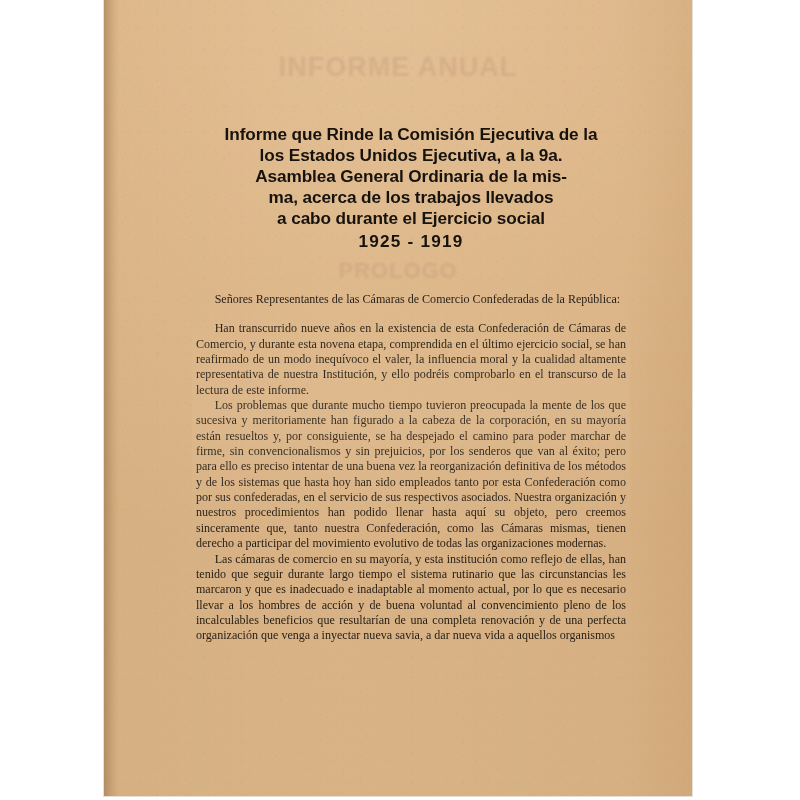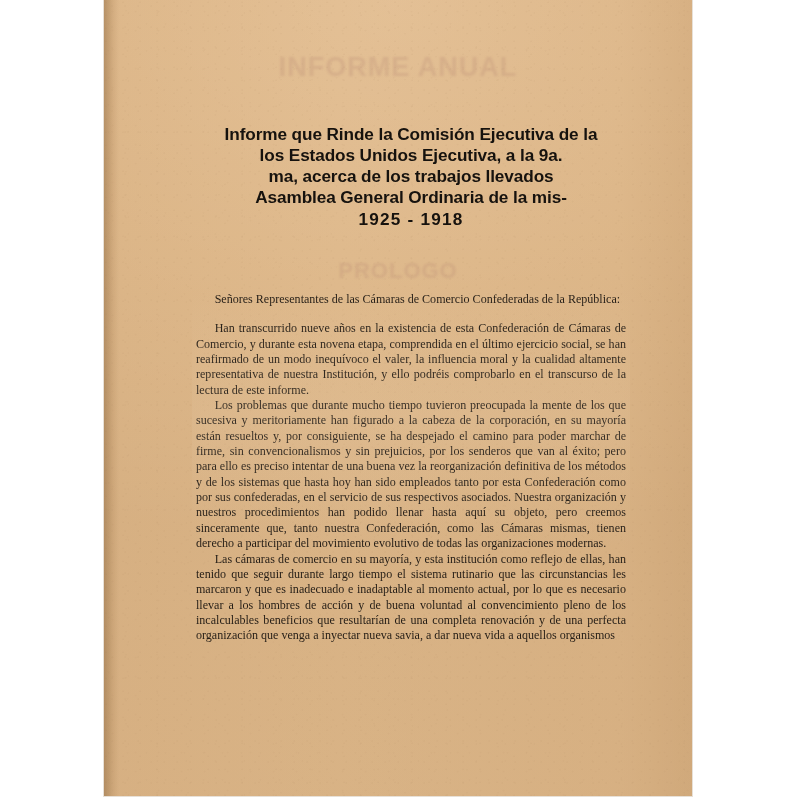--- a/index.html
+++ b/index.html
@@ -154,23 +154,24 @@
   <div id="page">
 
     <div class="ghost" id="ghost-top">INFORME ANUAL</div>
     <div class="ghost" id="ghost-mid">PROLOGO</div>
 
     <div id="content">
 
       <h1 id="title">
         <span class="tline">Informe que Rinde la Comisión Ejecutiva de la</span>
         <span class="tline">los  Estados  Unidos  Ejecutiva, a la 9a.</span>
+        <span class="tline">Asamblea General Ordinaria de la mis-</span>
         <span class="tline">ma, acerca  de  los trabajos llevados</span>
-        <span class="tline">Asamblea General Ordinaria de la mis-</span>
-        <span class="tline dates">1925 - 1918</span>
+        <span class="tline">a cabo durante el  Ejercicio social</span>
+        <span class="tline dates">1925 - 1919</span>
       </h1>
 
       <div id="body">
         <p class="indent">Señores Representantes de las Cámaras de Comercio Confederadas de la República:</p>
         <p class="indent gap">Han transcurrido nueve años en la existencia de esta Confederación de Cámaras de Comercio, y durante esta novena etapa, comprendida en el último ejercicio social, se han reafirmado de un modo inequívoco el valer, la influencia moral y la cualidad altamente representativa de nuestra Institución, y ello podréis comprobarlo en el transcurso de la lectura de este informe.</p>
         <p class="indent">Los problemas que durante mucho tiempo tuvieron preocupada la mente de los que sucesiva y meritoriamente han figurado a la cabeza de la corporación, en su mayoría están resueltos y, por consiguiente, se ha despejado el camino para poder marchar de firme, sin convencionalismos y sin prejuicios, por los senderos que van al éxito; pero para ello es preciso intentar de una buena vez la reorganización definitiva de los métodos y de los sistemas que hasta hoy han sido empleados tanto por esta Confederación como por sus confederadas, en el servicio de sus respectivos asociados. Nuestra organización y nuestros procedimientos han podido llenar hasta aquí su objeto, pero creemos sinceramente que, tanto nuestra Confederación, como las Cámaras mismas, tienen derecho a participar del movimiento evolutivo de todas las organizaciones modernas.</p>
         <p class="indent">Las cámaras de comercio en su mayoría, y esta institución como reflejo de ellas, han tenido que seguir durante largo tiempo el sistema rutinario que las circunstancias les marcaron y que es inadecuado e inadaptable al momento actual, por lo que es necesario llevar a los hombres de acción y de buena voluntad al convencimiento pleno de los incalculables beneficios que resultarían de una completa renovación y de una perfecta organización que venga a inyectar nueva savia, a dar nueva vida a aquellos organismos</p>
       </div>
 
     </div>

